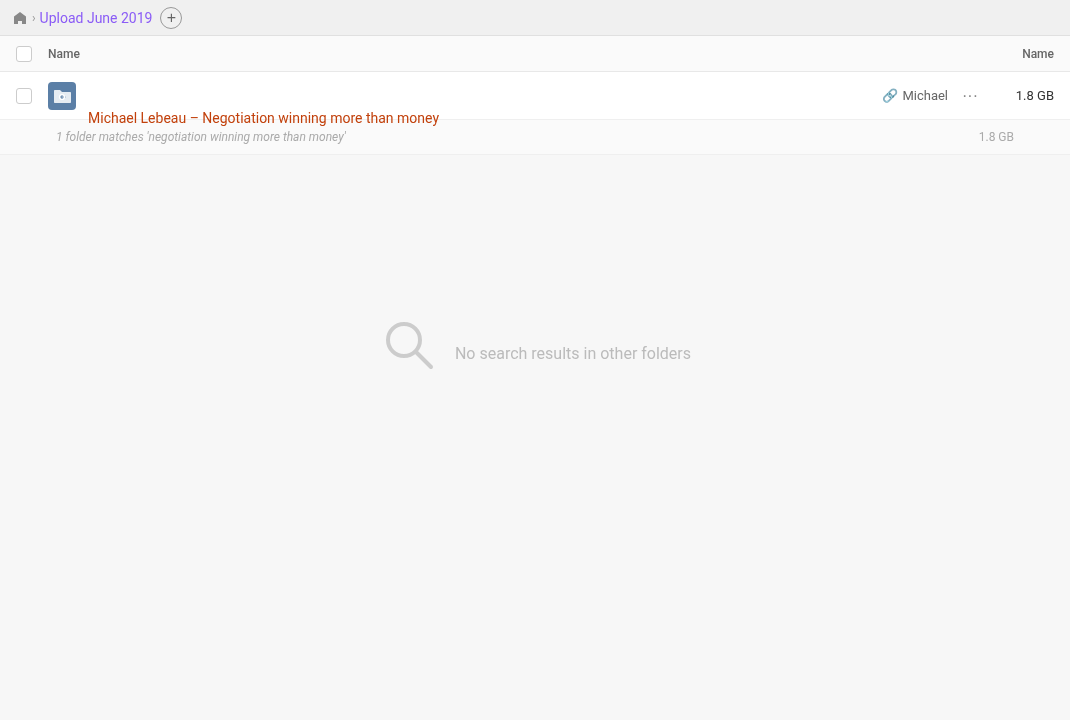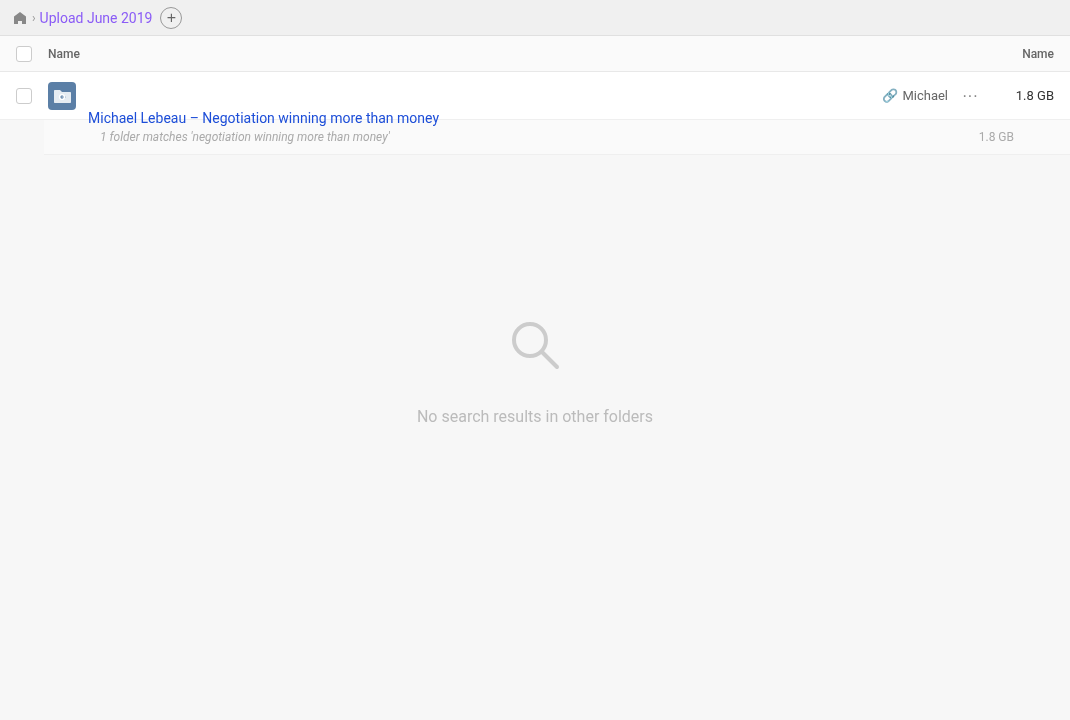--- a/index.html
+++ b/index.html
@@ -101,21 +101,21 @@
       border-radius: 4px;
       display: flex;
       align-items: center;
       justify-content: center;
       color: #fff;
       font-size: 13px;
     }
     .file-name {
       flex: 1;
       font-size: 14px;
-      color: #1d4ed8;
+      color: #c2410c;
       padding-left: 8px;
       margin-top: 44px;
     }
     .file-actions {
       display: flex;
       align-items: center;
       gap: 8px;
     }
     .shared-badge {
       display: flex;
@@ -144,39 +144,37 @@
       color: #333;
     }
 
     
     .match-row {
       display: flex;
       align-items: center;
       padding: 10px 56px 10px 56px;
       background: #fafafa;
       border-bottom: 1px solid #efefef;
-      margin-left: 44px;
     }
     .match-text {
       flex: 1;
       font-size: 12px;
       color: #aaa;
       font-style: italic;
     }
     .match-size {
       font-size: 12px;
       color: #aaa;
       min-width: 70px;
       text-align: right;
     }
 
     
     .no-results {
       display: flex;
-      flex-direction: column;
       align-items: center;
       justify-content: center;
       padding-top: 160px;
       gap: 16px;
     }
     .search-icon-large {
       width: 60px;
       height: 60px;
       margin-bottom: 16px;
     }

